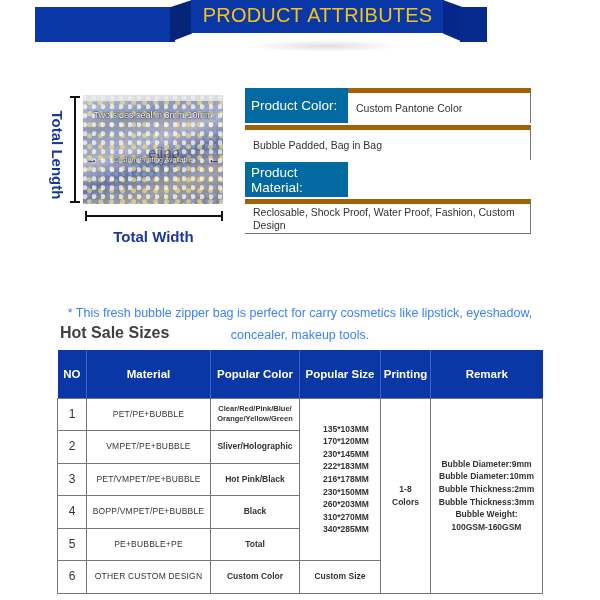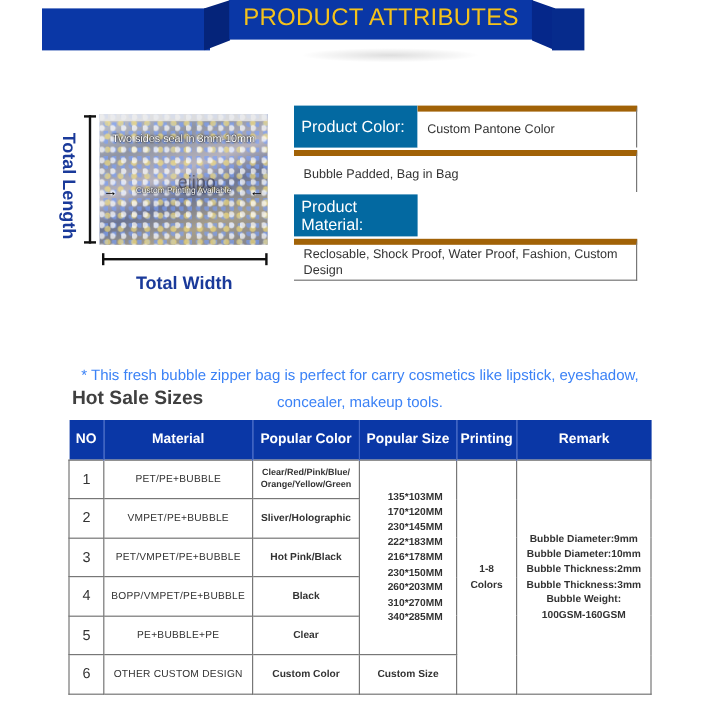--- a/index.html
+++ b/index.html
@@ -62,21 +62,21 @@
   .attr-row:last-child .attr-val { border-bottom: 1.5px solid #777; }
 
   
   .desc { position: absolute; left: 50px; top: 272px; width: 500px; text-align: center;
     color: #3b82f6; font-size: 12.5px; line-height: 22px; margin-top: 30px; }
 
   
   .hot-title { position: absolute; left: 60px; top: 324px; color: #404040; font-weight: bold; font-size: 16px; }
 
   .sizes { position: absolute; left: 57px; top: 350px; width: 485px; border-collapse: collapse; table-layout: fixed; }
-  .sizes th { background: #0a37a6; color: #fff; font-weight: bold; font-size: 11.5px; height: 33px;
+  .sizes th { background: #0a37a6; color: #fff; font-weight: bold; font-size: 11.5px; height: 48px;
     border-left: 1px solid #3e63c4; text-align: center; }
   .sizes th:first-child { border-left: none; }
   .sizes td { border: 1px solid #777; text-align: center; color: #333; font-size: 8.5px;
     font-weight: bold; padding: 0 2px; line-height: 12.6px; }
   .sizes td.no { font-size: 12px; font-weight: normal; color: #333; }
   .sizes td.mat { font-size: 8.5px; font-weight: normal; color: #333; letter-spacing: 0.2px; }
   .sizes td.col-small { font-size: 7.5px; line-height: 10.5px; }
   .sizes td.sizelist { vertical-align: middle; text-align: center; padding-left: 14px; }
   .sizes tr.r { height: 32.5px; }
 </style>
@@ -192,21 +192,21 @@
       <td>Hot Pink/Black</td>
     </tr>
     <tr class="r">
       <td class="no">4</td>
       <td class="mat">BOPP/VMPET/PE+BUBBLE</td>
       <td>Black</td>
     </tr>
     <tr class="r">
       <td class="no">5</td>
       <td class="mat">PE+BUBBLE+PE</td>
-      <td>Clear</td>
+      <td>Total</td>
     </tr>
     <tr class="r">
       <td class="no">6</td>
       <td class="mat">OTHER CUSTOM DESIGN</td>
       <td>Custom Color</td>
       <td>Custom Size</td>
     </tr>
   </tbody>
 </table>
 

